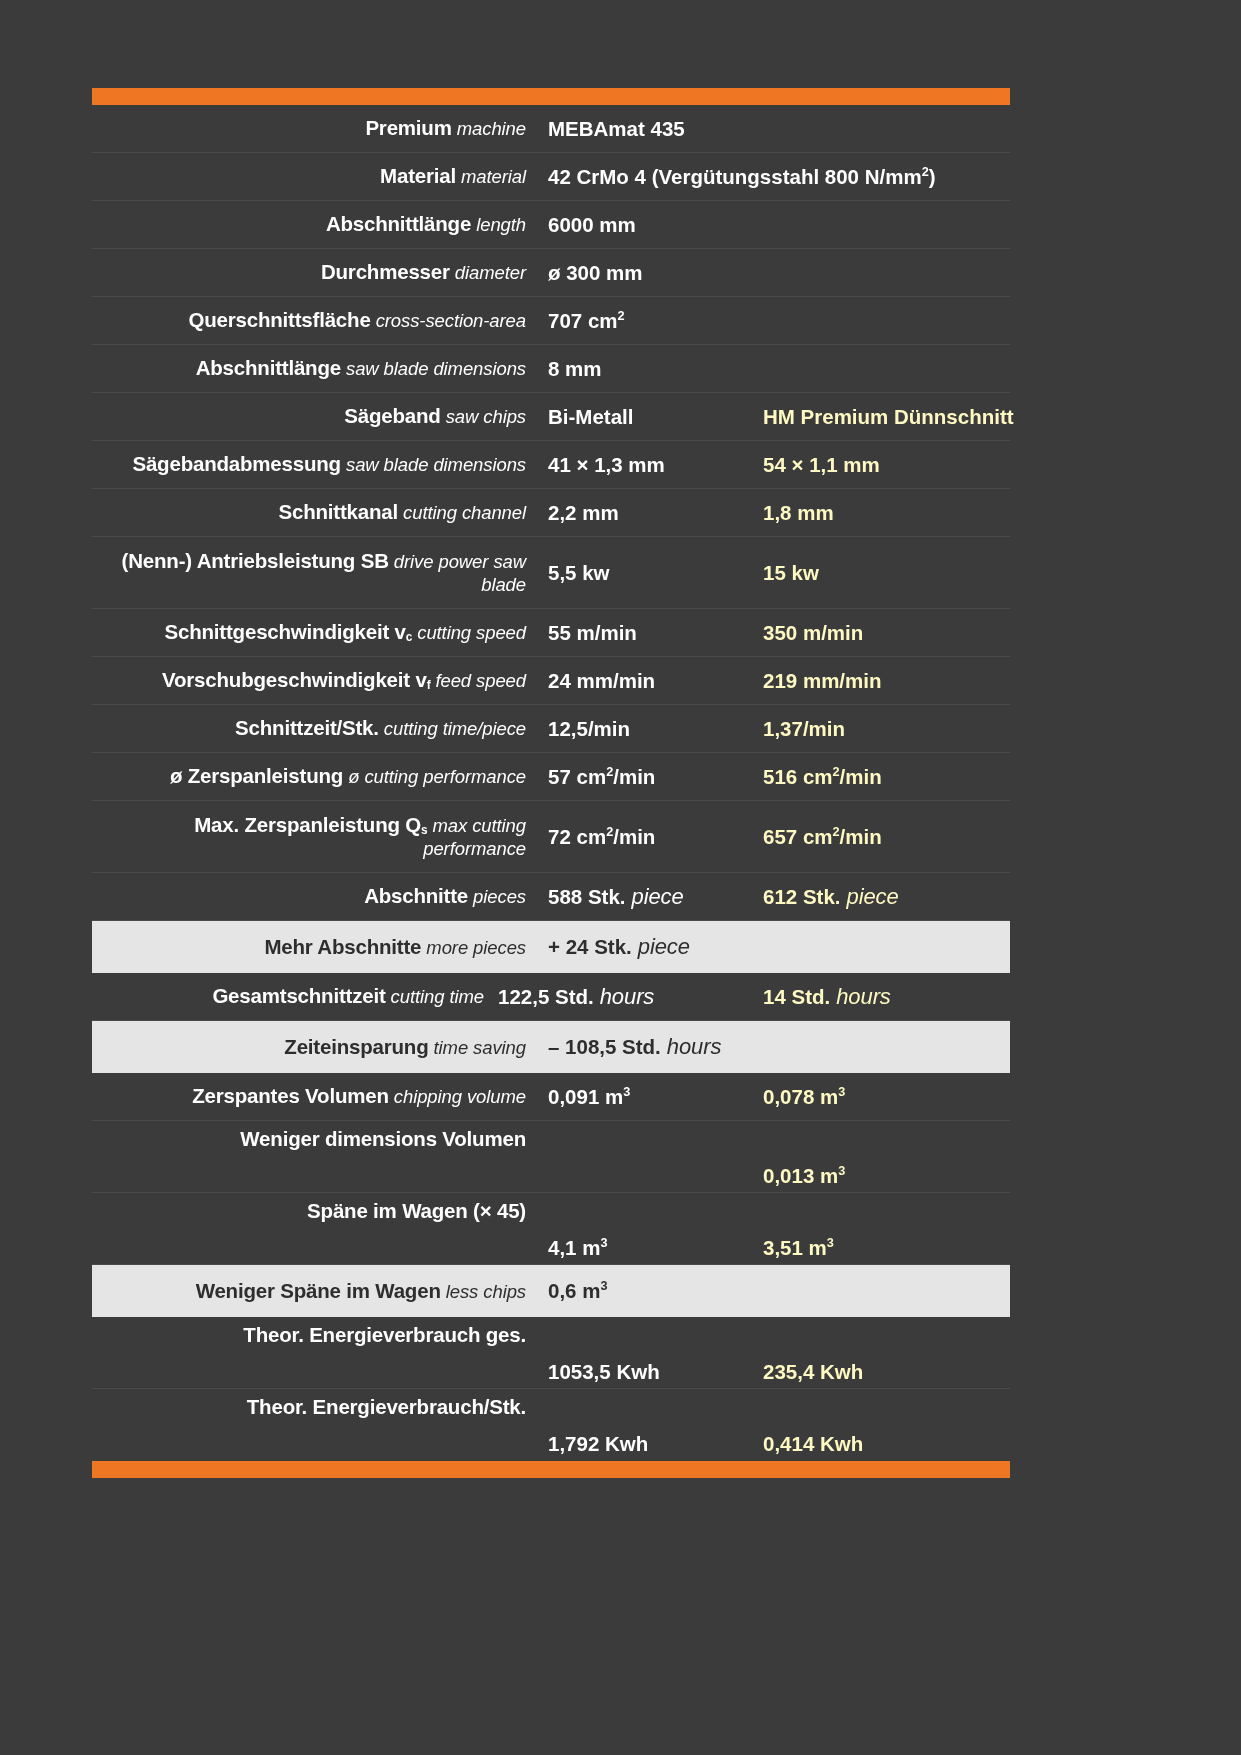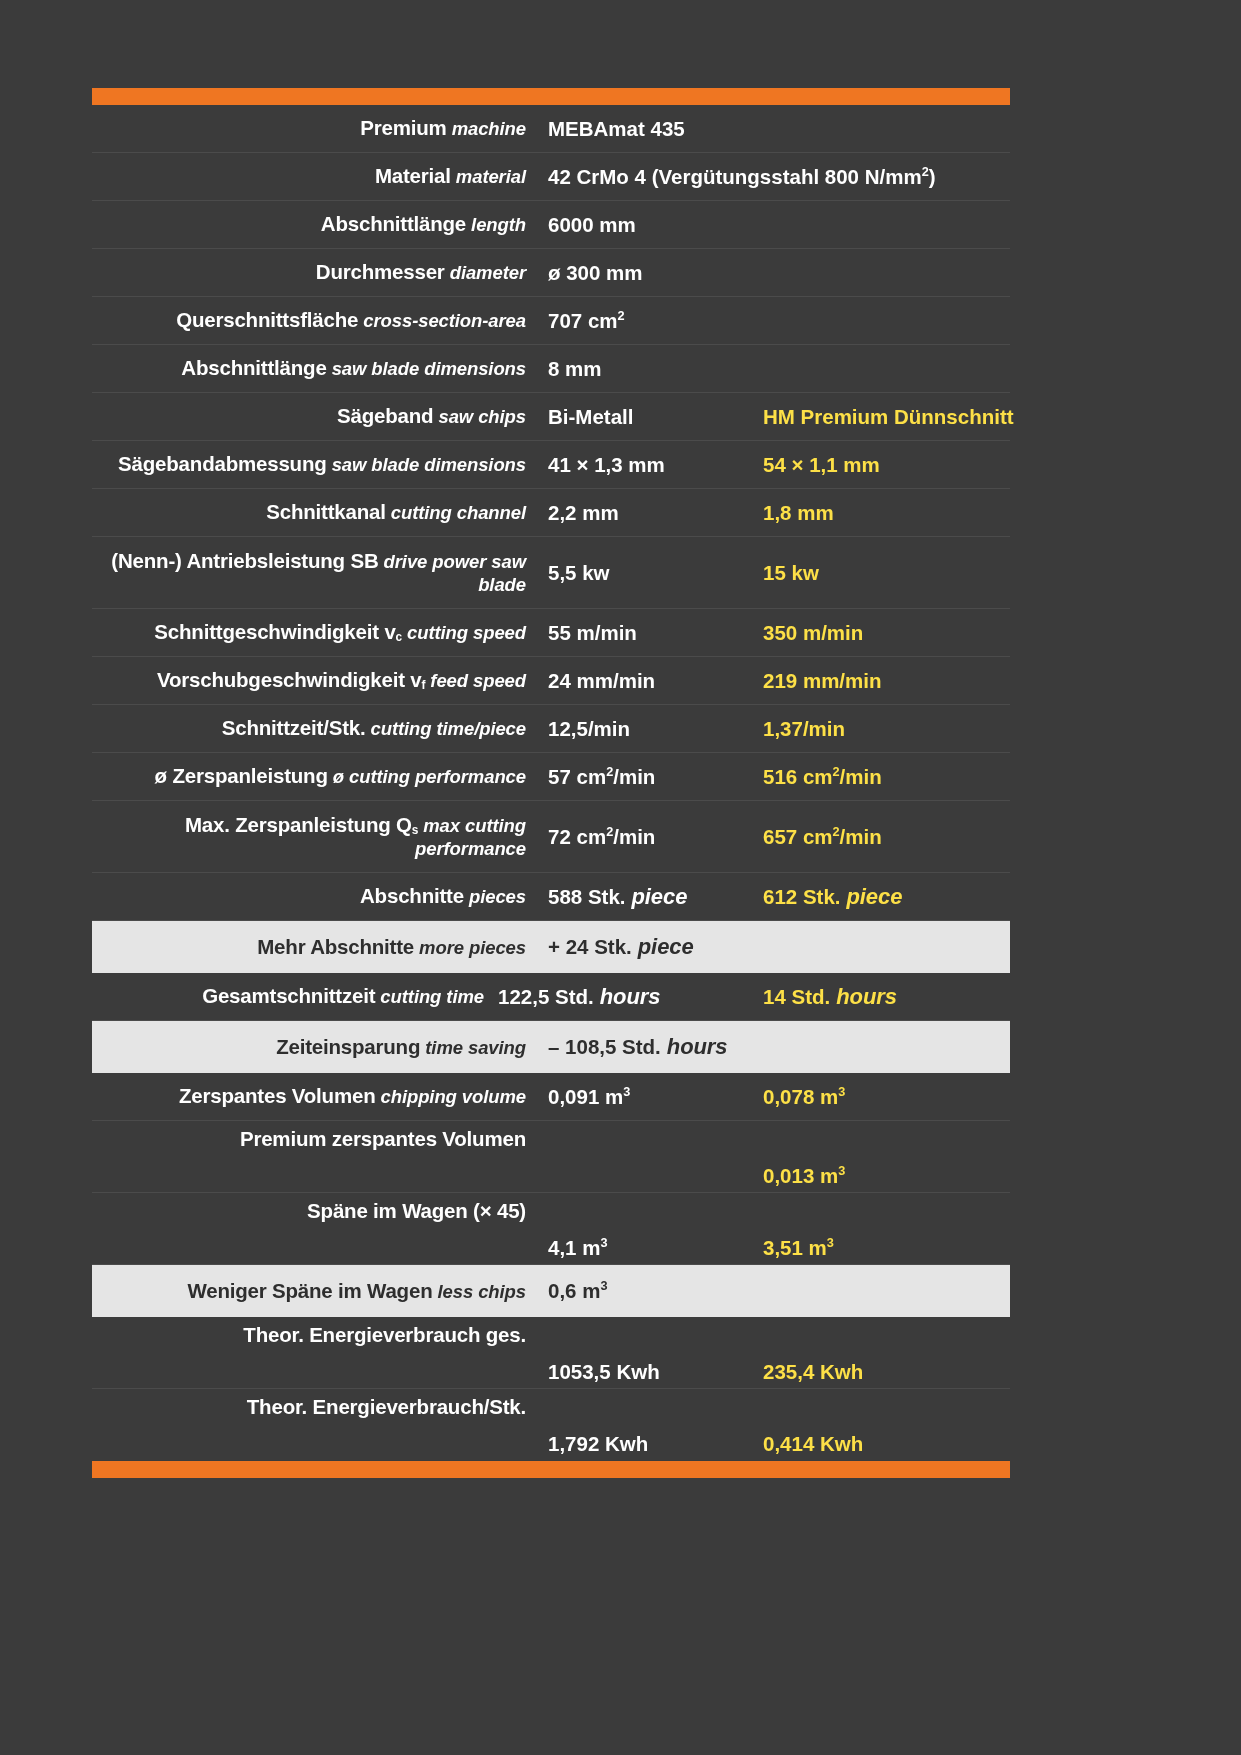--- a/index.html
+++ b/index.html
@@ -51,38 +51,38 @@
     line-height: 1.18;
   }
   .de {
     font-weight: bold;
     font-size: 20.5px;
     letter-spacing: -0.2px;
     white-space: nowrap;
   }
   .en {
     font-style: italic;
-    font-weight: bold;
+    font-weight: normal;
     font-size: 18.5px;
     letter-spacing: -0.1px;
   }
   .cell-mid {
     width: 215px;
     flex: 0 0 215px;
     color: #ffffff;
     font-weight: bold;
     font-size: 20.5px;
     text-align: left;
     padding-left: 8px;
     white-space: nowrap;
   }
   .cell-mid .en, .cell-right .en { font-size: 22px; }
   .cell-right {
     flex: 1 1 auto;
-    color: #fde047;
+    color: #fef9c3;
     font-weight: bold;
     font-size: 20.5px;
     text-align: left;
     padding-left: 8px;
     white-space: nowrap;
   }
 
   
   .row.tall { min-height: 72px; }
 
@@ -206,21 +206,21 @@
           <div class="cell-label"><span class="de">Zeiteinsparung</span><span class="en"> time saving</span></div>
           <div class="cell-mid"><span>– 108,5 Std.</span><span class="en"> hours</span></div>
           <div class="cell-right"><span></span></div>
         </div>
         <div class="row">
           <div class="cell-label"><span class="de">Zerspantes Volumen</span><span class="en"> chipping volume</span></div>
           <div class="cell-mid"><span>0,091 m<sup>3</sup></span></div>
           <div class="cell-right"><span>0,078 m<sup>3</sup></span></div>
         </div>
         <div class="row tall offset-low offset-up">
-          <div class="cell-label"><span class="de">Premium zerspantes Volumen</span></div>
+          <div class="cell-label"><span class="de">Weniger dimensions Volumen</span></div>
           <div class="cell-mid"><span></span></div>
           <div class="cell-right"><span>0,013 m<sup>3</sup></span></div>
         </div>
         <div class="row tall offset-low offset-up">
           <div class="cell-label"><span class="de">Späne im Wagen (× 45)</span></div>
           <div class="cell-mid"><span>4,1 m<sup>3</sup></span></div>
           <div class="cell-right"><span>3,51 m<sup>3</sup></span></div>
         </div>
         <div class="row highlight">
           <div class="cell-label"><span class="de">Weniger Späne im Wagen</span><span class="en"> less chips</span></div>

